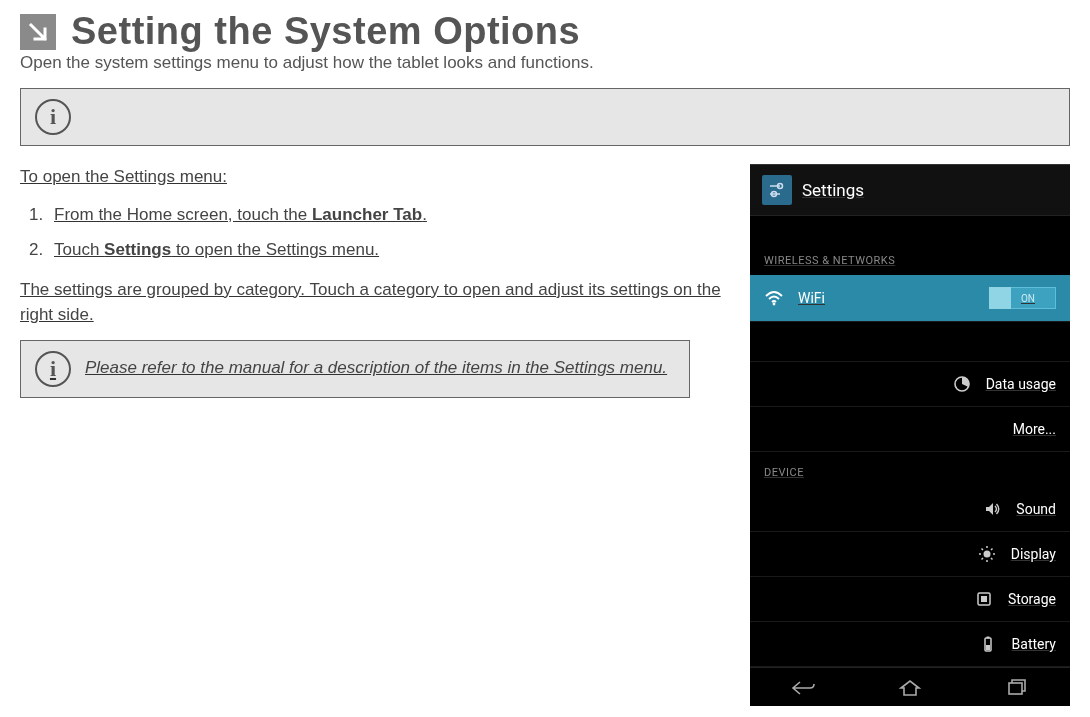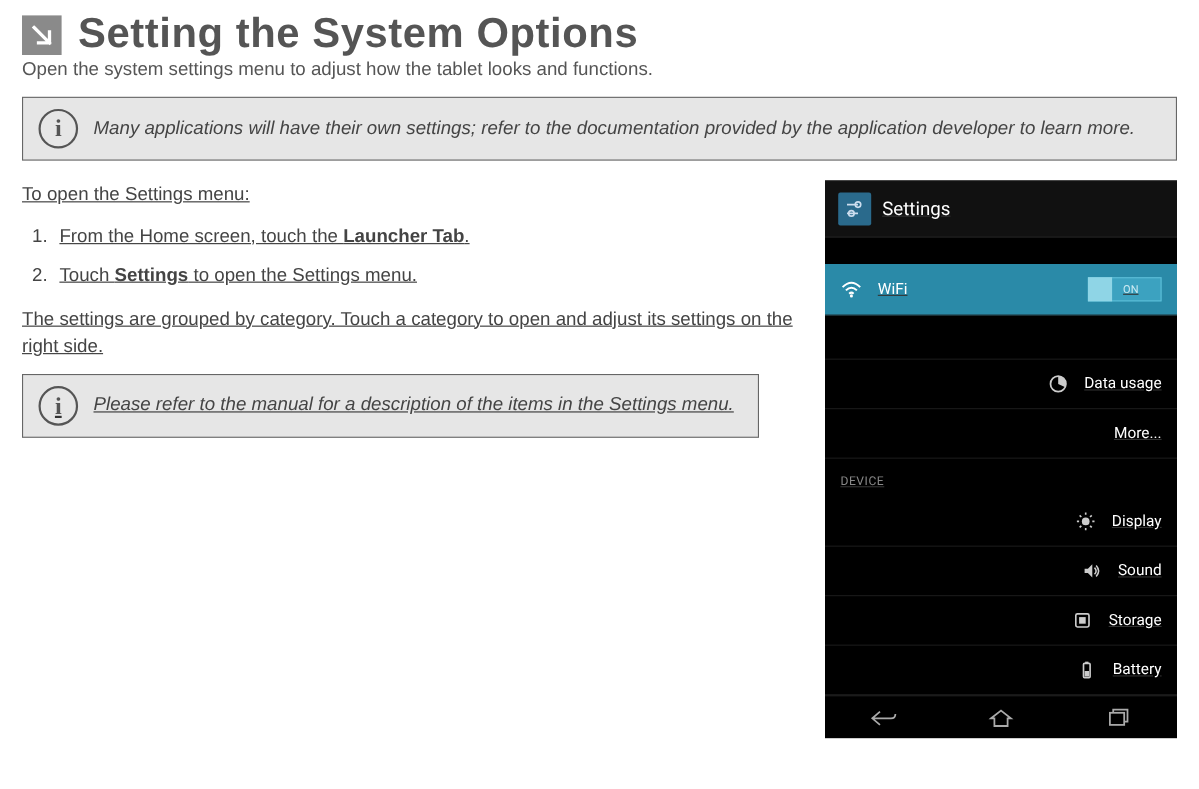--- a/index.html
+++ b/index.html
@@ -220,21 +220,20 @@
         <path d="M5 5 L19 19 M19 9 L19 19 L9 19" stroke="#fff" stroke-width="3" fill="none" stroke-linecap="square"></path>
       </svg>
   </div>
   <h1>Setting the System Options</h1>
 </div>
 
 <p class="intro">Open the system settings menu to adjust how the tablet looks and functions.</p>
 
 <div class="note-box">
   <div class="info-icon">i</div>
-  <div class="note-text">Many applications will have their own settings; refer to the documentation provided by the application developer to learn more.</div>
 </div>
 
 <div class="main-row">
   <div class="left-col">
     <p>To open the Settings menu:</p>
     <ol>
       <li>
         <span>From the Home screen, touch the </span><span class="bold">Launcher Tab</span><span>.</span>
       </li>
       <li>
@@ -256,20 +255,21 @@
             <path d="M2 5 L12 5 M2 13 L12 13" stroke="#cde" stroke-width="1.5"></path>
             <circle cx="12" cy="5" r="2.5" fill="none" stroke="#cde" stroke-width="1.5"></circle>
             <circle cx="6" cy="13" r="2.5" fill="none" stroke="#cde" stroke-width="1.5"></circle>
           </svg>
       </div>
       <span class="tablet-header-text">Settings</span>
     </div>
 
     <div class="empty-gap"></div>
 
+    <div class="section-label">WIRELESS &amp; NETWORKS</div>
 
     <div class="setting-row selected">
       <div class="row-icon">
         <svg width="18" height="18" viewBox="0 0 18 18">
             <path d="M1 7 Q9 -1 17 7 M4 10 Q9 5 14 10 M7 13 Q9 11 11 13" stroke="#fff" stroke-width="1.8" fill="none"></path>
             <circle cx="9" cy="15" r="1.4" fill="#fff"></circle>
           </svg>
       </div>
       <span>WiFi</span>
       <div class="toggle">
@@ -288,20 +288,30 @@
       </div>
       <span>Data usage</span>
     </div>
 
     <div class="setting-row indent">
       <div class="row-icon"></div>
       <span>More...</span>
     </div>
 
     <div class="section-label">DEVICE</div>
+
+    <div class="setting-row">
+      <div class="row-icon">
+        <svg width="18" height="18" viewBox="0 0 18 18">
+            <path d="M3 7 L6 7 L10 3 L10 15 L6 11 L3 11 Z" fill="#ccc"></path>
+            <path d="M12 6 Q15 9 12 12 M13.5 4 Q18 9 13.5 14" stroke="#ccc" stroke-width="1.4" fill="none"></path>
+          </svg>
+      </div>
+      <span>Sound</span>
+    </div>
 
     <div class="setting-row">
       <div class="row-icon">
         <svg width="18" height="18" viewBox="0 0 18 18">
             <circle cx="9" cy="9" r="3.5" fill="#ccc"></circle>
             <g stroke="#ccc" stroke-width="1.5">
               <line x1="9" y1="1" x2="9" y2="3"></line>
               <line x1="9" y1="15" x2="9" y2="17"></line>
               <line x1="1" y1="9" x2="3" y2="9"></line>
               <line x1="15" y1="9" x2="17" y2="9"></line>
@@ -311,30 +321,20 @@
               <line x1="13" y1="5" x2="14.5" y2="3.5"></line>
             </g>
           </svg>
       </div>
       <span>Display</span>
     </div>
 
     <div class="setting-row">
       <div class="row-icon">
         <svg width="18" height="18" viewBox="0 0 18 18">
-            <path d="M3 7 L6 7 L10 3 L10 15 L6 11 L3 11 Z" fill="#ccc"></path>
-            <path d="M12 6 Q15 9 12 12 M13.5 4 Q18 9 13.5 14" stroke="#ccc" stroke-width="1.4" fill="none"></path>
-          </svg>
-      </div>
-      <span>Sound</span>
-    </div>
-
-    <div class="setting-row">
-      <div class="row-icon">
-        <svg width="18" height="18" viewBox="0 0 18 18">
             <rect x="3" y="3" width="12" height="12" rx="1.5" fill="none" stroke="#ccc" stroke-width="1.5"></rect>
             <rect x="6" y="6" width="6" height="6" fill="#ccc"></rect>
           </svg>
       </div>
       <span>Storage</span>
     </div>
 
     <div class="setting-row">
       <div class="row-icon">
         <svg width="18" height="18" viewBox="0 0 18 18">

